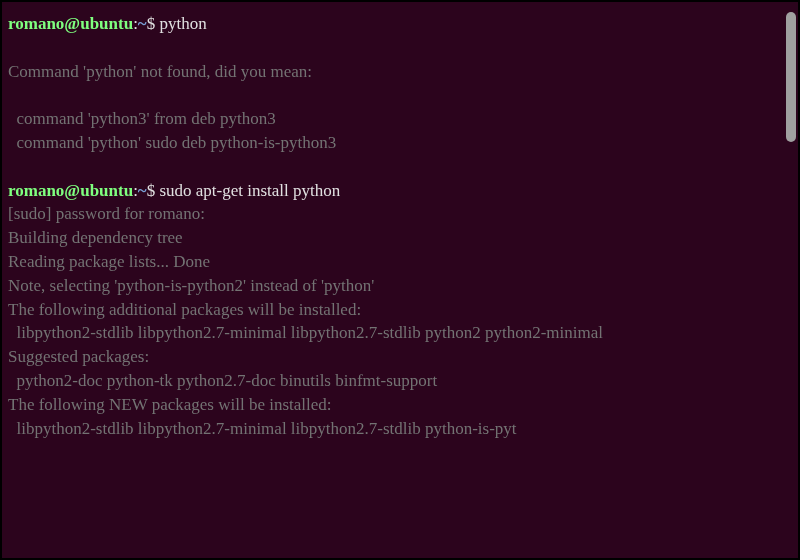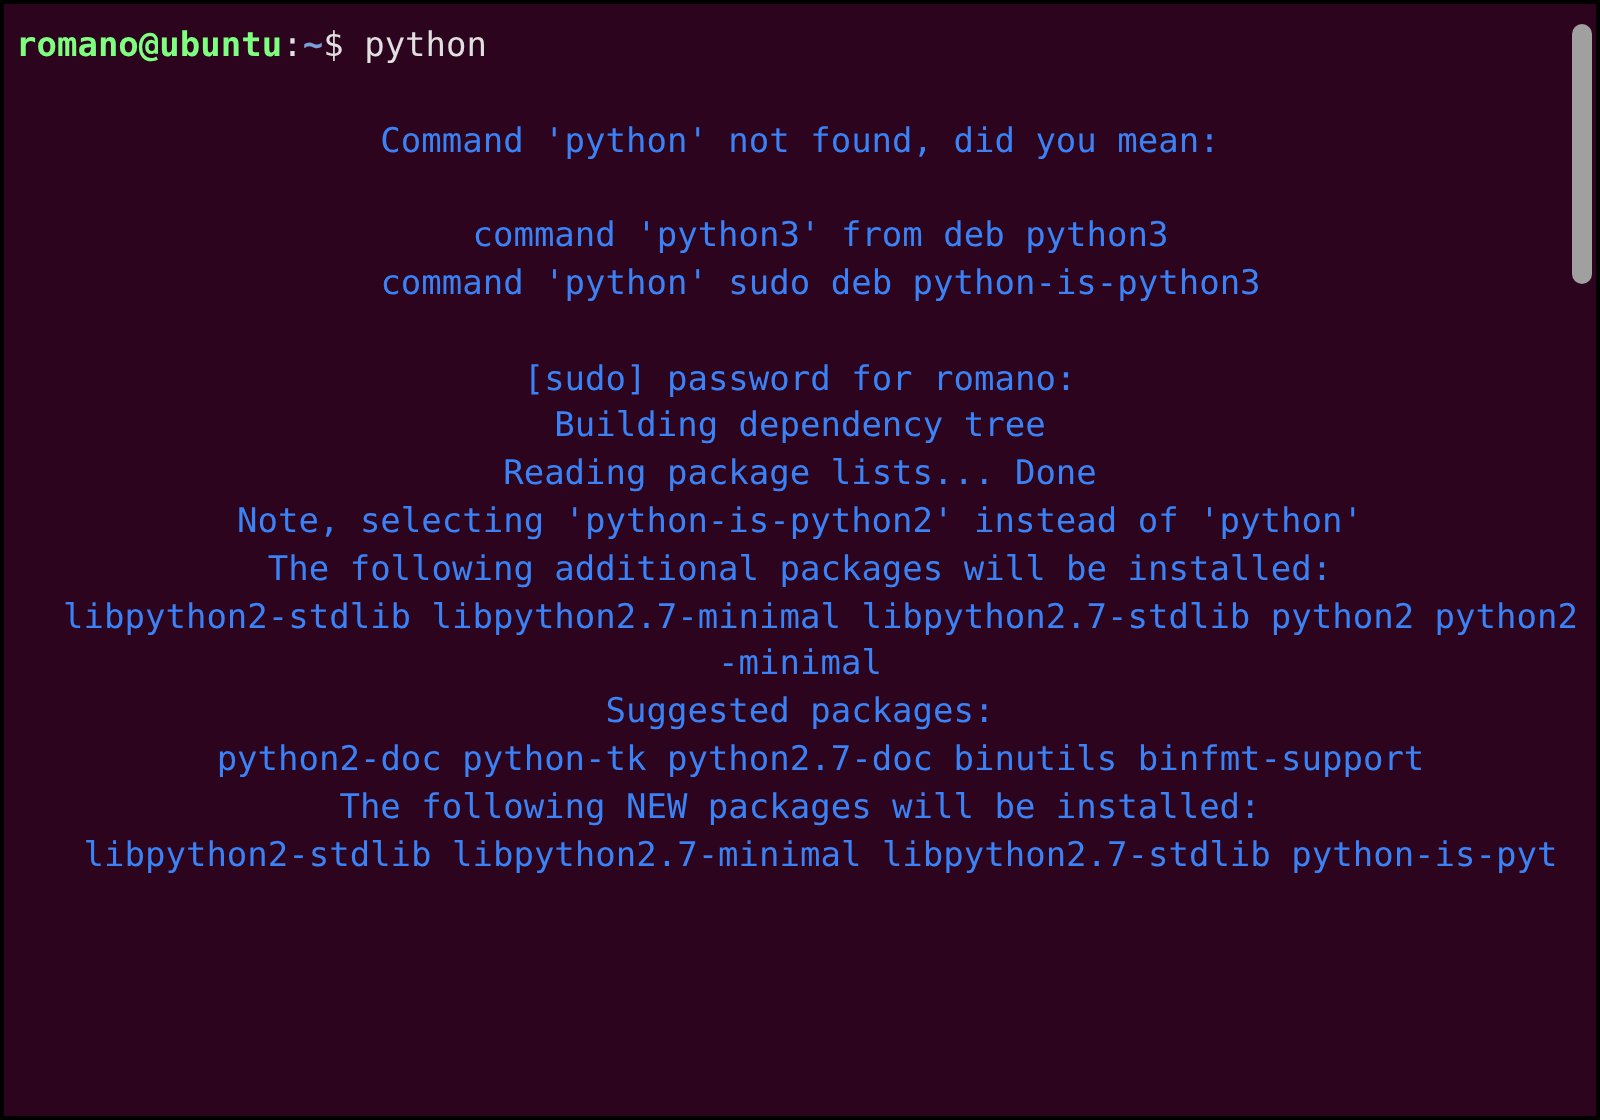--- a/index.html
+++ b/index.html
@@ -20,20 +20,21 @@
       overflow: hidden;
       border: 2px solid #000;
     }
     .terminal {
       width: 100%;
       height: 100%;
     }
     .line {
       white-space: pre-wrap;
       word-break: break-all;
+      font-family: Liberation Serif, serif;
     }
     .user {
       color: #7fff7f;
       font-weight: bold;
     }
     .host {
       color: #7fff7f;
       font-weight: bold;
     }
     .colon {
@@ -43,22 +44,21 @@
       color: #7a9fd4;
       font-weight: bold;
     }
     .dollar {
       color: #e0e0e0;
     }
     .cmd {
       color: #e0e0e0;
     }
     .output {
-      color: #3b82f6;
-      text-align: center;
+      color: #737373;
     }
     .scrollbar {
       position: absolute;
       right: 2px;
       top: 10px;
       width: 10px;
       height: 130px;
       background: #a0a0a0;
       border-radius: 5px;
     }
@@ -70,20 +70,21 @@
 <body>
 
 <div class="terminal">
 <div class="line"><span class="user">romano</span><span class="user">@</span><span class="host">ubuntu</span><span class="colon">:</span><span class="path">~</span><span class="dollar">$ </span><span class="cmd">python</span></div>
     <div class="blank"></div>
     <div class="line output">Command 'python' not found, did you mean:</div>
     <div class="blank"></div>
     <div class="line output">  command 'python3' from deb python3</div>
     <div class="line output">  command 'python' sudo deb python-is-python3</div>
     <div class="blank"></div>
+    <div class="line"><span class="user">romano</span><span class="user">@</span><span class="host">ubuntu</span><span class="colon">:</span><span class="path">~</span><span class="dollar">$ </span><span class="cmd">sudo apt-get install python</span></div>
     <div class="line output">[sudo] password for romano:</div>
     <div class="line output">Building dependency tree</div>
     <div class="line output">Reading package lists... Done</div>
     <div class="line output">Note, selecting 'python-is-python2' instead of 'python'</div>
     <div class="line output">The following additional packages will be installed:</div>
     <div class="line output">  libpython2-stdlib libpython2.7-minimal libpython2.7-stdlib python2 python2-minimal</div>
     <div class="line output">Suggested packages:</div>
     <div class="line output">  python2-doc python-tk python2.7-doc binutils binfmt-support</div>
     <div class="line output">The following NEW packages will be installed:</div>
     <div class="line output">  libpython2-stdlib libpython2.7-minimal libpython2.7-stdlib python-is-pyt</div>

